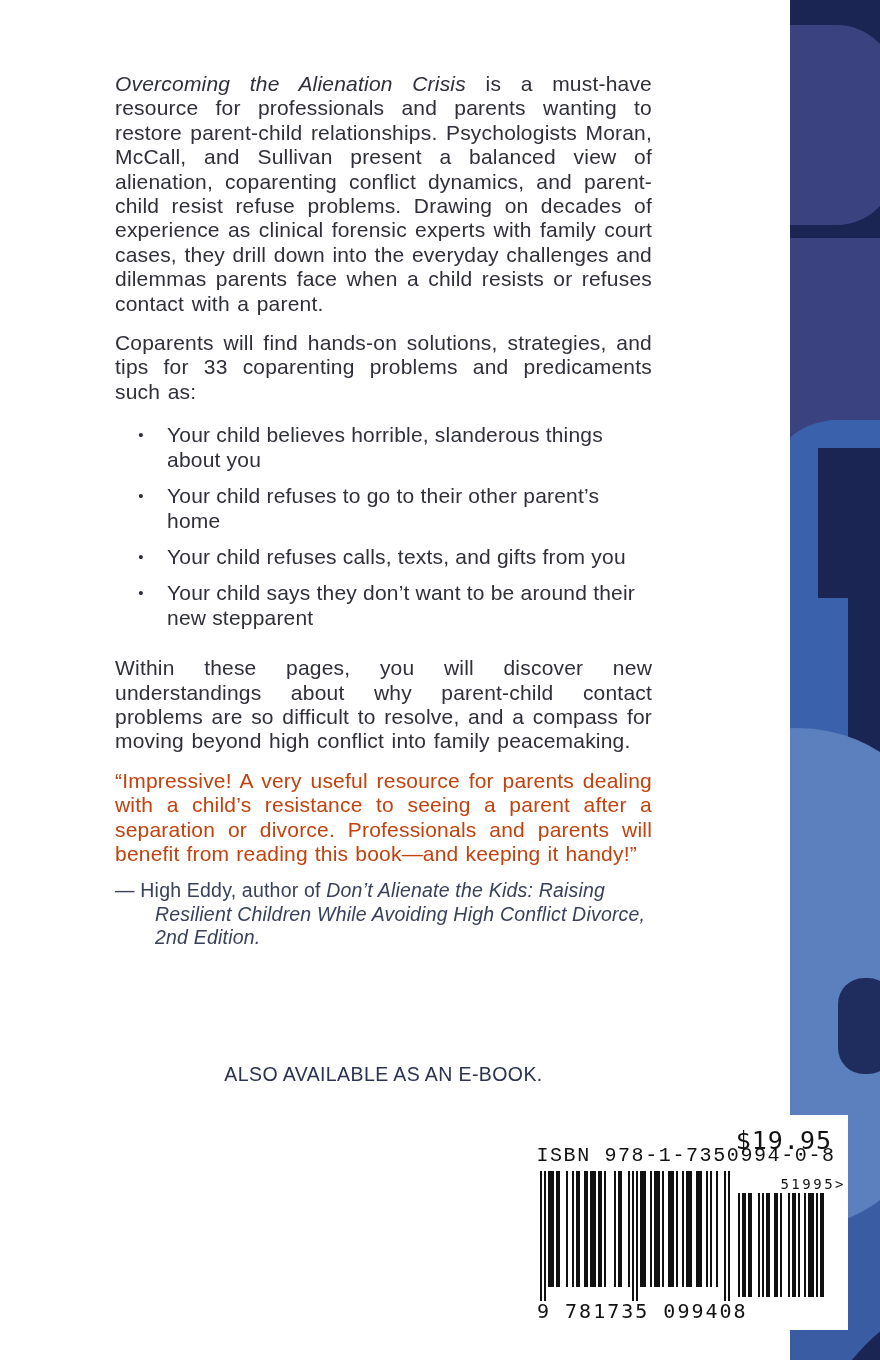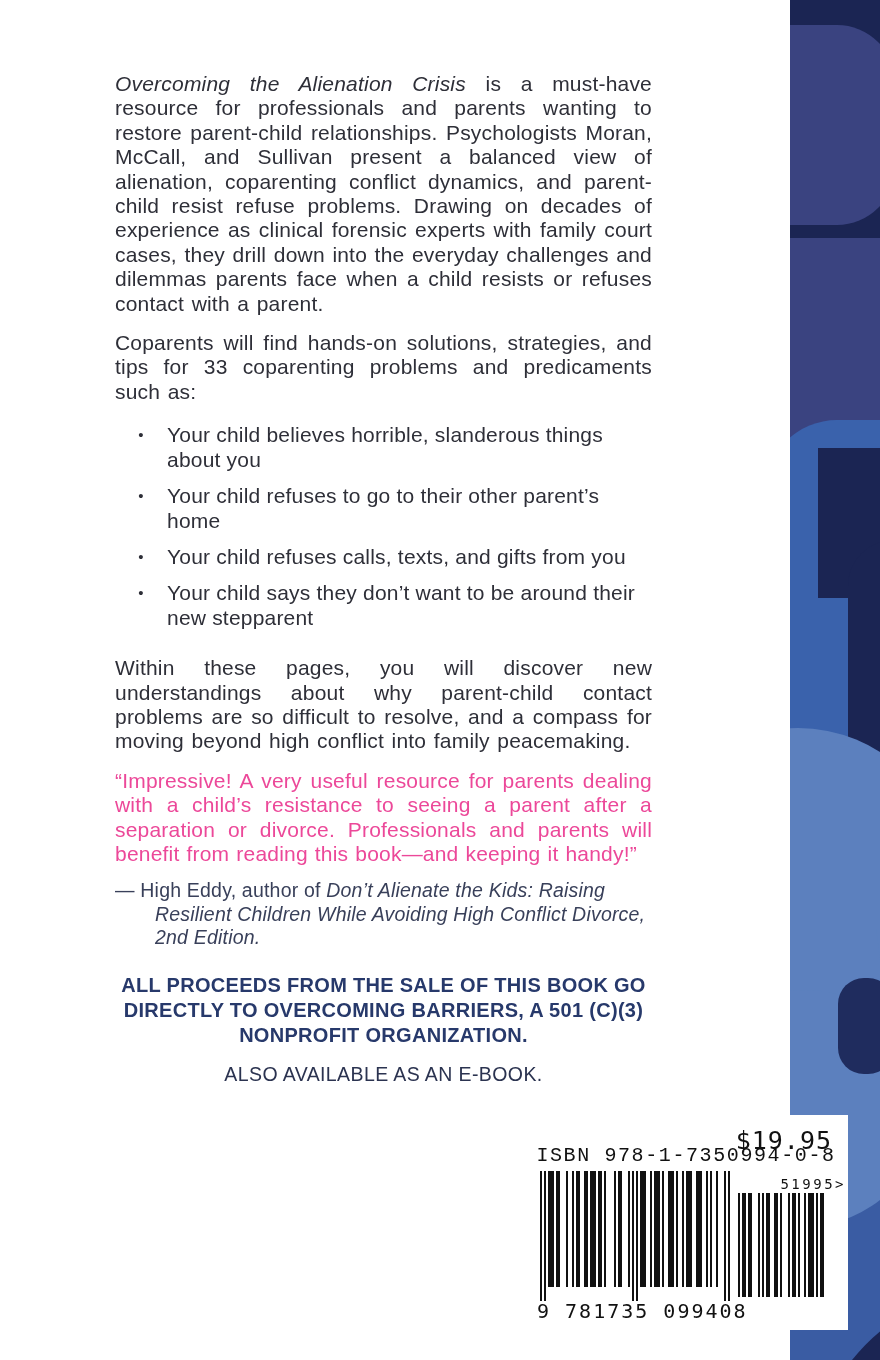--- a/index.html
+++ b/index.html
@@ -30,21 +30,21 @@
   .lead-italic{font-style:italic;}
   #bullets{margin:4px 0 14px 0;}
   .bullet{display:flex;margin:0 0 12px 0;}
   .dot{width:52px;flex:0 0 52px;text-align:center;font-size:15px;line-height:24.4px;}
   .bullet-text{flex:1;}
   #praise-heading{
     margin:26px 0 15px 0;font-weight:bold;color:var(--heading-navy);
     font-size:20px;letter-spacing:0.2px;white-space:nowrap;
   }
   #praise-heading .it{font-style:italic;}
-  #quote{text-align:justify;margin:0 0 13px 0;word-spacing:1px;color:#ec4899;}
+  #quote{text-align:justify;margin:0 0 13px 0;word-spacing:1px;color:#c2410c;}
   #attribution{
     font-size:19.5px;line-height:23.5px;color:#39405A;
     padding-left:40px;text-indent:-40px;margin:0;
   }
   #attribution .it{font-style:italic;}
   #notices{margin-top:auto;text-align:center;}
   #proceeds{
     font-weight:bold;color:var(--heading-navy);font-size:20px;line-height:25px;
     letter-spacing:0.3px;margin:0 0 14px 0;
   }
@@ -113,21 +113,20 @@
     </div>
 
     <p class="para">Within these pages, you will discover new understandings about why parent-child contact problems are so difficult to resolve, and a compass for moving beyond high conflict into family peacemaking.</p>
 
 
     <p id="quote">“Impressive! A very useful resource for parents dealing with a child’s resistance to seeing a parent after a separation or divorce. Professionals and parents will benefit from reading this book—and keeping it handy!”</p>
 
     <p id="attribution"><span>— High Eddy, author of </span><span class="it">Don’t Alienate the Kids: Raising Resilient Children While Avoiding High Conflict Divorce, 2nd Edition.</span></p>
 
     <div id="notices">
-      <p id="proceeds">ALL PROCEEDS FROM THE SALE OF THIS BOOK GO DIRECTLY TO OVERCOMING BARRIERS, A 501 (C)(3) NONPROFIT ORGANIZATION.</p>
       <p id="ebook">ALSO AVAILABLE AS AN E-BOOK.</p>
     </div>
   </div>
 
   <div id="barcode-panel">
     <div id="price">$19.95</div>
     <div id="isbn">ISBN 978-1-7350994-0-8</div>
     <div id="addon-label">51995&gt;</div>
     <div id="ean-wrap">
       <svg id="ean-svg" width="190" height="130" viewBox="0 0 190 130" aria-hidden="true">

